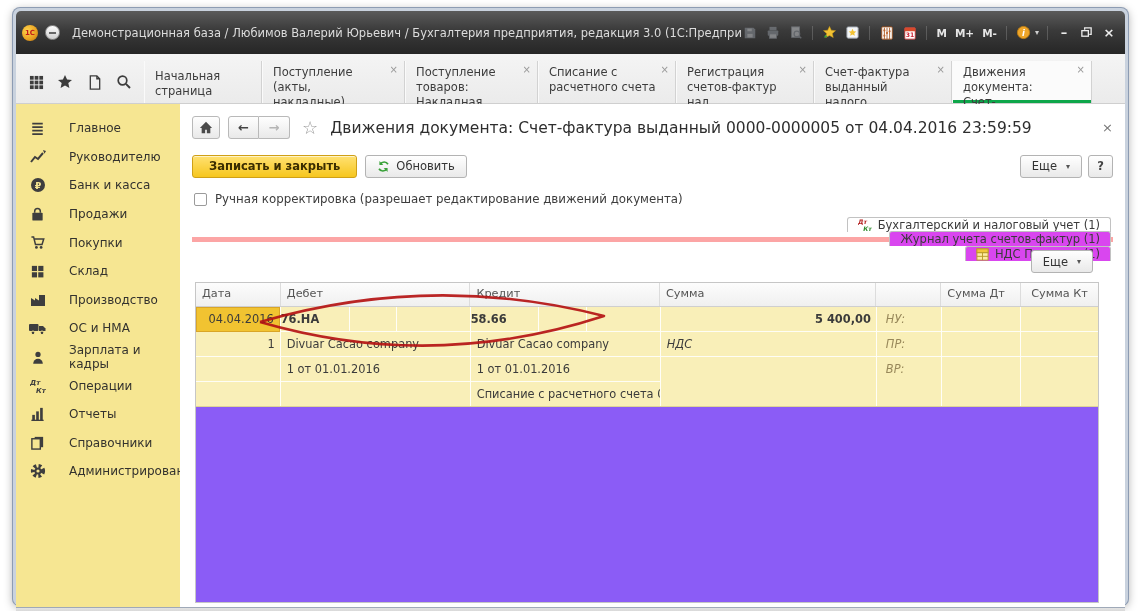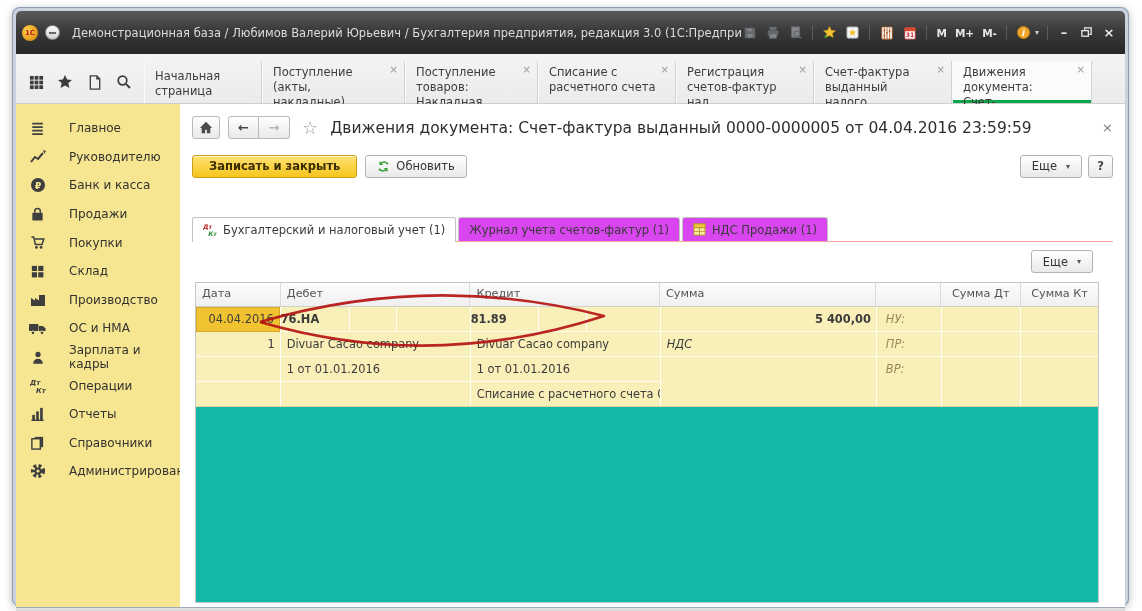--- a/index.html
+++ b/index.html
@@ -88,30 +88,30 @@
   }
   .btn .bicon { margin-right:6px; display:flex; }
   .btn .dcaret { margin-left:9px; font-size:8px; color:#555; }
   .rgroup { margin-left:auto; display:flex; gap:6px; }
   .btn-help { width:25px; padding:0; font-weight:bold; color:#444; }
   
   .manual { position:absolute; left:14px; top:88px; display:flex; align-items:center; gap:8px; }
   .cbx { width:13px; height:13px; border:1px solid #9b9b9b; background:#fff; border-radius:2px; }
   .manual .mlbl { font-size:11.8px; color:#3c3c3c; }
   
-  .doctabs { position:absolute; left:12px; top:113px; right:12px; display:flex; align-items:flex-end; border-bottom:1px solid #fca5a5; height:25px; }
+  .doctabs { position:absolute; left:12px; top:113px; right:12px; display:flex; align-items:flex-end; border-bottom:5px solid #fca5a5; height:25px;flex-direction:column; }
   .dtab {
     height:24px; border:1px solid #c2c2c2; border-bottom:none; border-radius:3px 3px 0 0;
     background:#d946ef; display:flex; align-items:center; gap:6px; padding:0 10px;
     font-size:11.5px; color:#3a3a3a; margin-right:2px;
   }
   .dtab.active { background:#fff; height:25px; margin-bottom:-1px; }
   .more2 { position:absolute; top:146px; right:32px; }
   
-  .grid { position:absolute; left:15px; top:178px; width:904px; height:321px; border:1px solid #c6c6c6; background:#14b8a6; overflow:hidden; }
+  .grid { position:absolute; left:15px; top:178px; width:904px; height:321px; border:1px solid #c6c6c6; background:#8b5cf6; overflow:hidden; }
   .ghead { display:flex; height:24px; background:linear-gradient(#fcfcfc,#f0f0f0); border-bottom:1px solid #cfcfcf; }
   .hc { font-size:11.3px; color:#555; padding:4px 6px 0; border-right:1px solid #dcdcdc; }
   .hc:last-child { border-right:none; }
   .gband { display:flex; border-bottom:1px solid #ded398; }
   .tcol { border-right:1px solid rgba(255,255,255,.9); background:#f9efb8; }
   .tcol:last-child { border-right:none; }
   .c { font-size:11.4px; color:#3b3b3b; padding:5px 6px 0; border-bottom:1px solid rgba(255,255,255,.85); overflow:hidden; white-space:nowrap; }
   .c:last-child { border-bottom:none; }
   .r25 { height:25px; } .r24 { height:24px; } .r49 { height:49px; }
   .num { text-align:right; padding-right:5px; }
@@ -453,20 +453,24 @@
           <div class="btn">
             <span>Еще</span>
             <span class="dcaret">▾</span>
           </div>
           <div class="btn btn-help">
             <span>?</span>
           </div>
         </div>
       </div>
 
+      <div class="manual">
+        <span class="cbx"></span>
+        <span class="mlbl">Ручная корректировка (разрешает редактирование движений документа)</span>
+      </div>
 
       <div class="doctabs">
         <div class="dtab active">
           <span>
             <svg width="14" height="14" viewBox="0 0 16 16">
                 <text x="0" y="7" font-size="7" font-weight="bold" font-style="italic" fill="#b32020">Дт</text>
                 <text x="6" y="15" font-size="7" font-weight="bold" font-style="italic" fill="#2c8a2c">Кт</text>
               </svg>
           </span>
           <span>Бухгалтерский и налоговый учет (1)</span>
@@ -495,21 +499,21 @@
         </div>
       </div>
 
       <div class="grid">
         <div class="ghead">
           <div class="hc" style="width:85px">Дата</div>
           <div class="hc" style="width:190px">Дебет</div>
           <div class="hc" style="width:190px">Кредит</div>
           <div class="hc" style="width:217px">Сумма</div>
           <div class="hc" style="width:65px"></div>
-          <div class="hc" style="width:80px;text-align:center">Сумма Дт</div>
+          <div class="hc" style="width:80px;">Сумма Дт</div>
           <div class="hc" style="width:77px;text-align:center">Сумма Кт</div>
         </div>
 
         <div class="gband">
 
           <div class="tcol" style="width:85px">
             <div class="c r25 goldcell">04.04.2016</div>
             <div class="c r25 num">1</div>
             <div class="c r25"></div>
             <div class="c r24"></div>
@@ -521,21 +525,21 @@
               <div class="sc" style="width:47px"></div>
               <div class="sc" style="width:73px"></div>
             </div>
             <div class="c r25">Divuar Cacao company</div>
             <div class="c r25">1 от 01.01.2016</div>
             <div class="c r24"></div>
           </div>
 
           <div class="tcol" style="width:190px">
             <div class="subrow">
-              <div class="sc bold" style="width:69px">81.89</div>
+              <div class="sc bold" style="width:69px">58.66</div>
               <div class="sc" style="width:48px"></div>
               <div class="sc" style="width:73px"></div>
             </div>
             <div class="c r25">Divuar Cacao company</div>
             <div class="c r25">1 от 01.01.2016</div>
             <div class="c r24">Списание с расчетного счета 0...</div>
           </div>
 
           <div class="tcol" style="width:217px">
             <div class="c r25 num bold">5 400,00</div>

